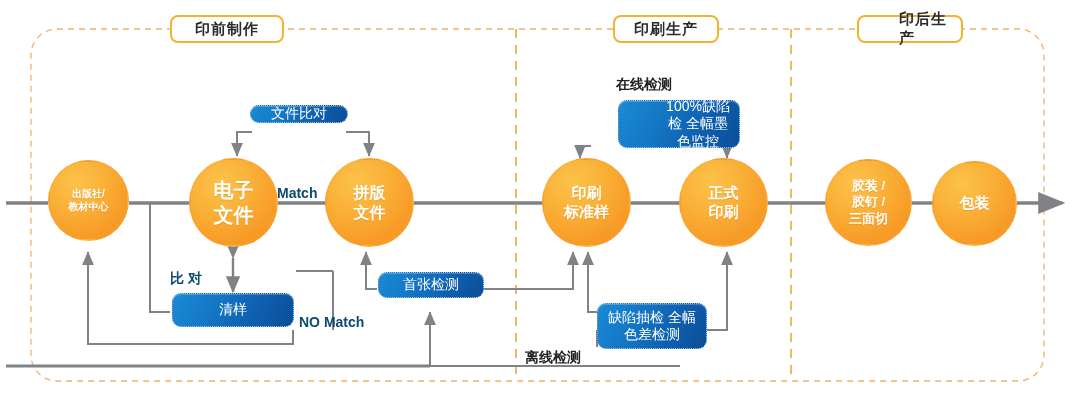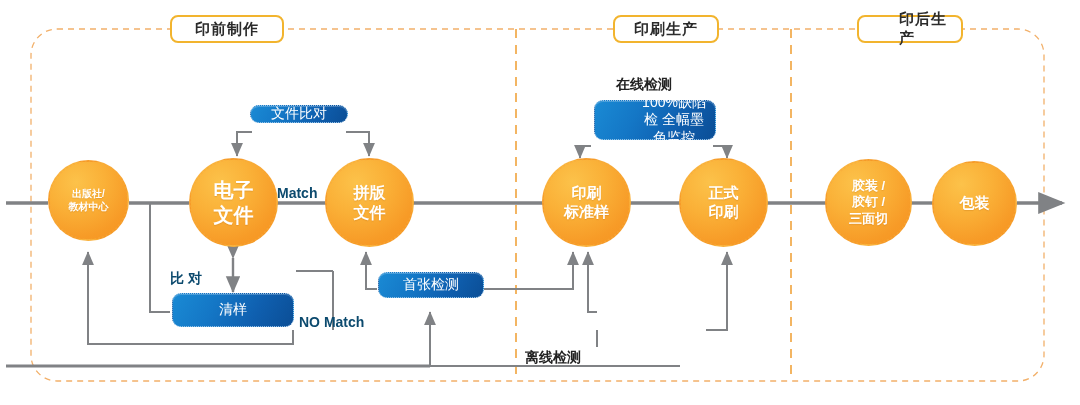--- a/index.html
+++ b/index.html
@@ -242,27 +242,33 @@
       <span>清样</span>
     </div>
   </div>
 
   <div class="bluebox" style="left:378px;top:272px;width:106px;height:26px;">
     <div class="inner">
       <span>首张检测</span>
     </div>
   </div>
 
-  <div class="bluebox" style="left:594px;top:100px;width:122px;height:40px;padding-left:38px;">
+  <div class="bluebox" style="left:618px;top:100px;width:122px;height:48px;padding-left:38px;">
     <div class="inner">
       <span>100%缺陷检</span>
       <span>全幅墨色监控</span>
     </div>
   </div>
 
+  <div class="bluebox" style="left:597px;top:303px;width:110px;height:46px;">
+    <div class="inner">
+      <span>缺陷抽检</span>
+      <span>全幅色差检测</span>
+    </div>
+  </div>
 
   <div class="lbl lbl-orange" style="left:277px;top:185px;">Match</div>
 
   <div class="lbl lbl-orange" style="left:299px;top:314px;">NO Match</div>
 
   <div class="lbl lbl-orange" style="left:170px;top:270px;">比 对</div>
 
   <div class="lbl lbl-dark" style="left:616px;top:76px;font-family:Liberation Mono, monospace;">在线检测</div>
 
   <div class="lbl lbl-dark" style="left:525px;top:349px;">离线检测</div>

